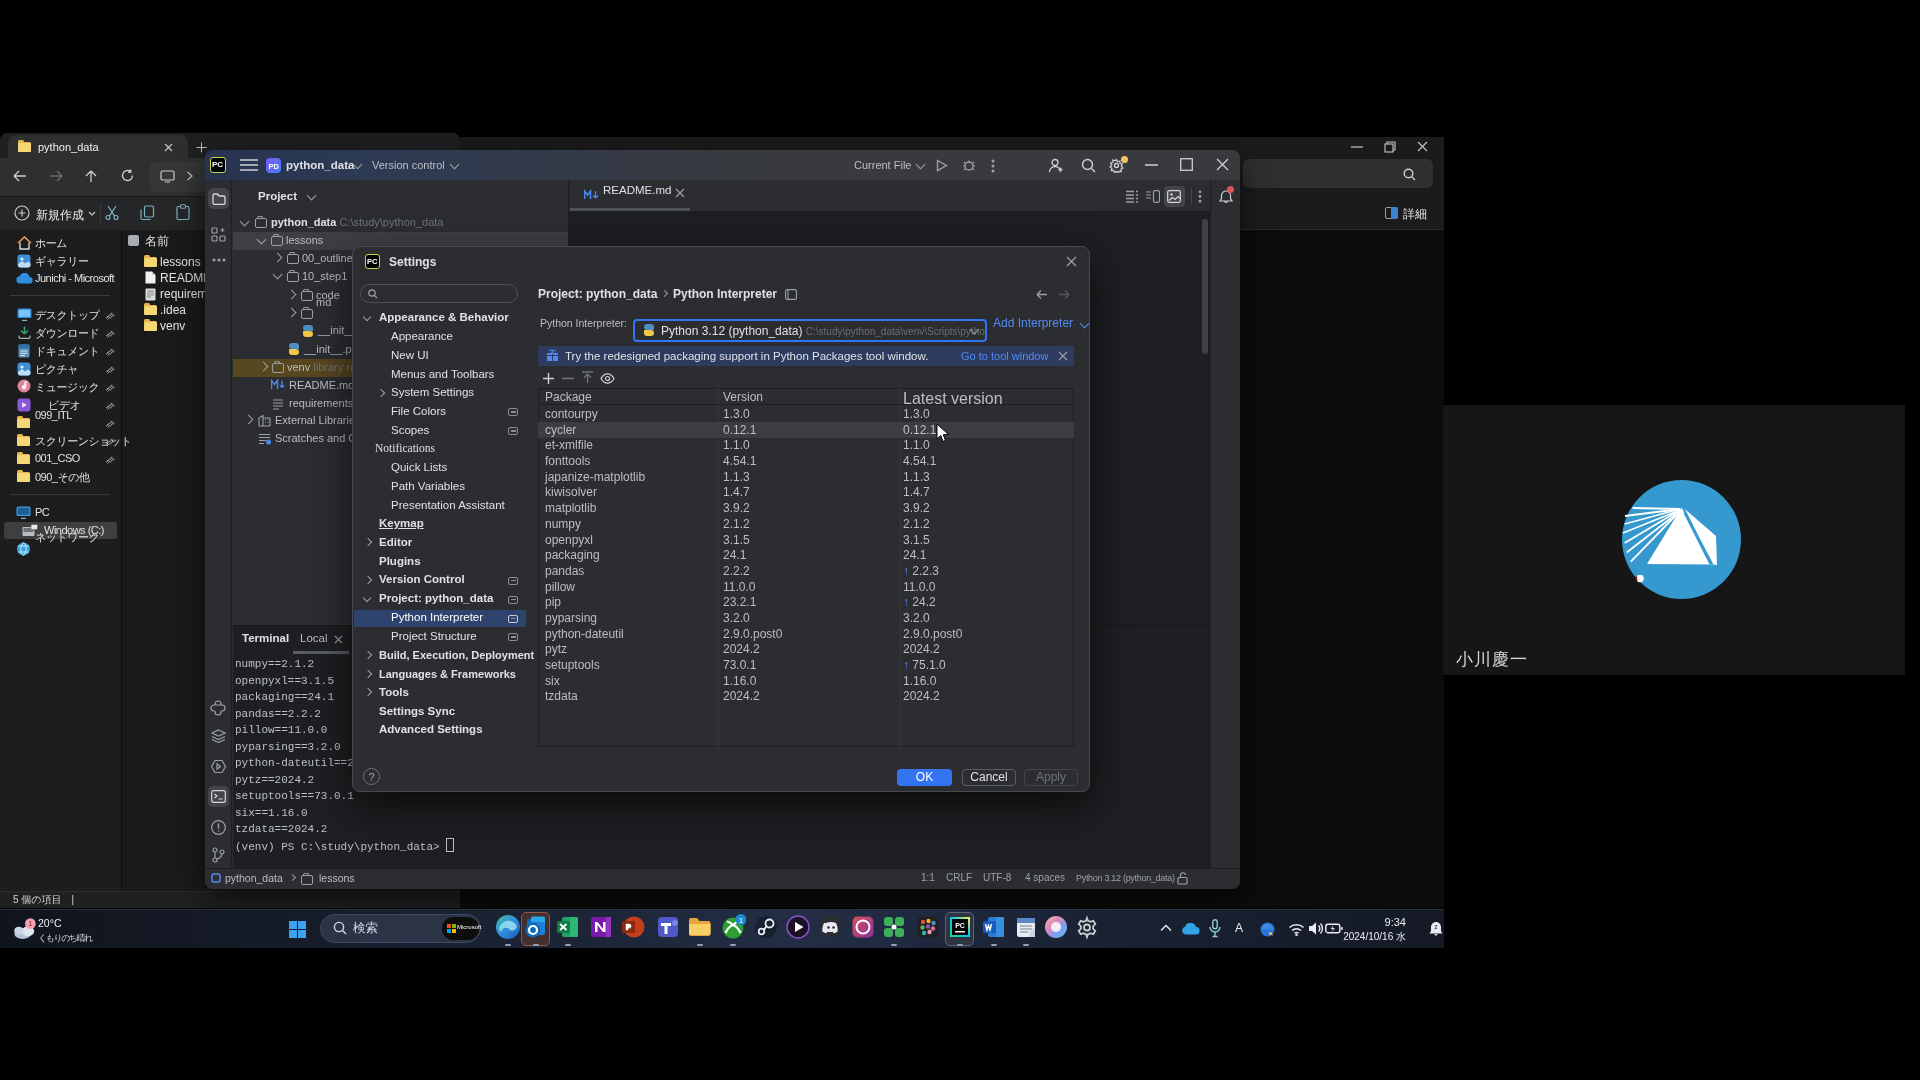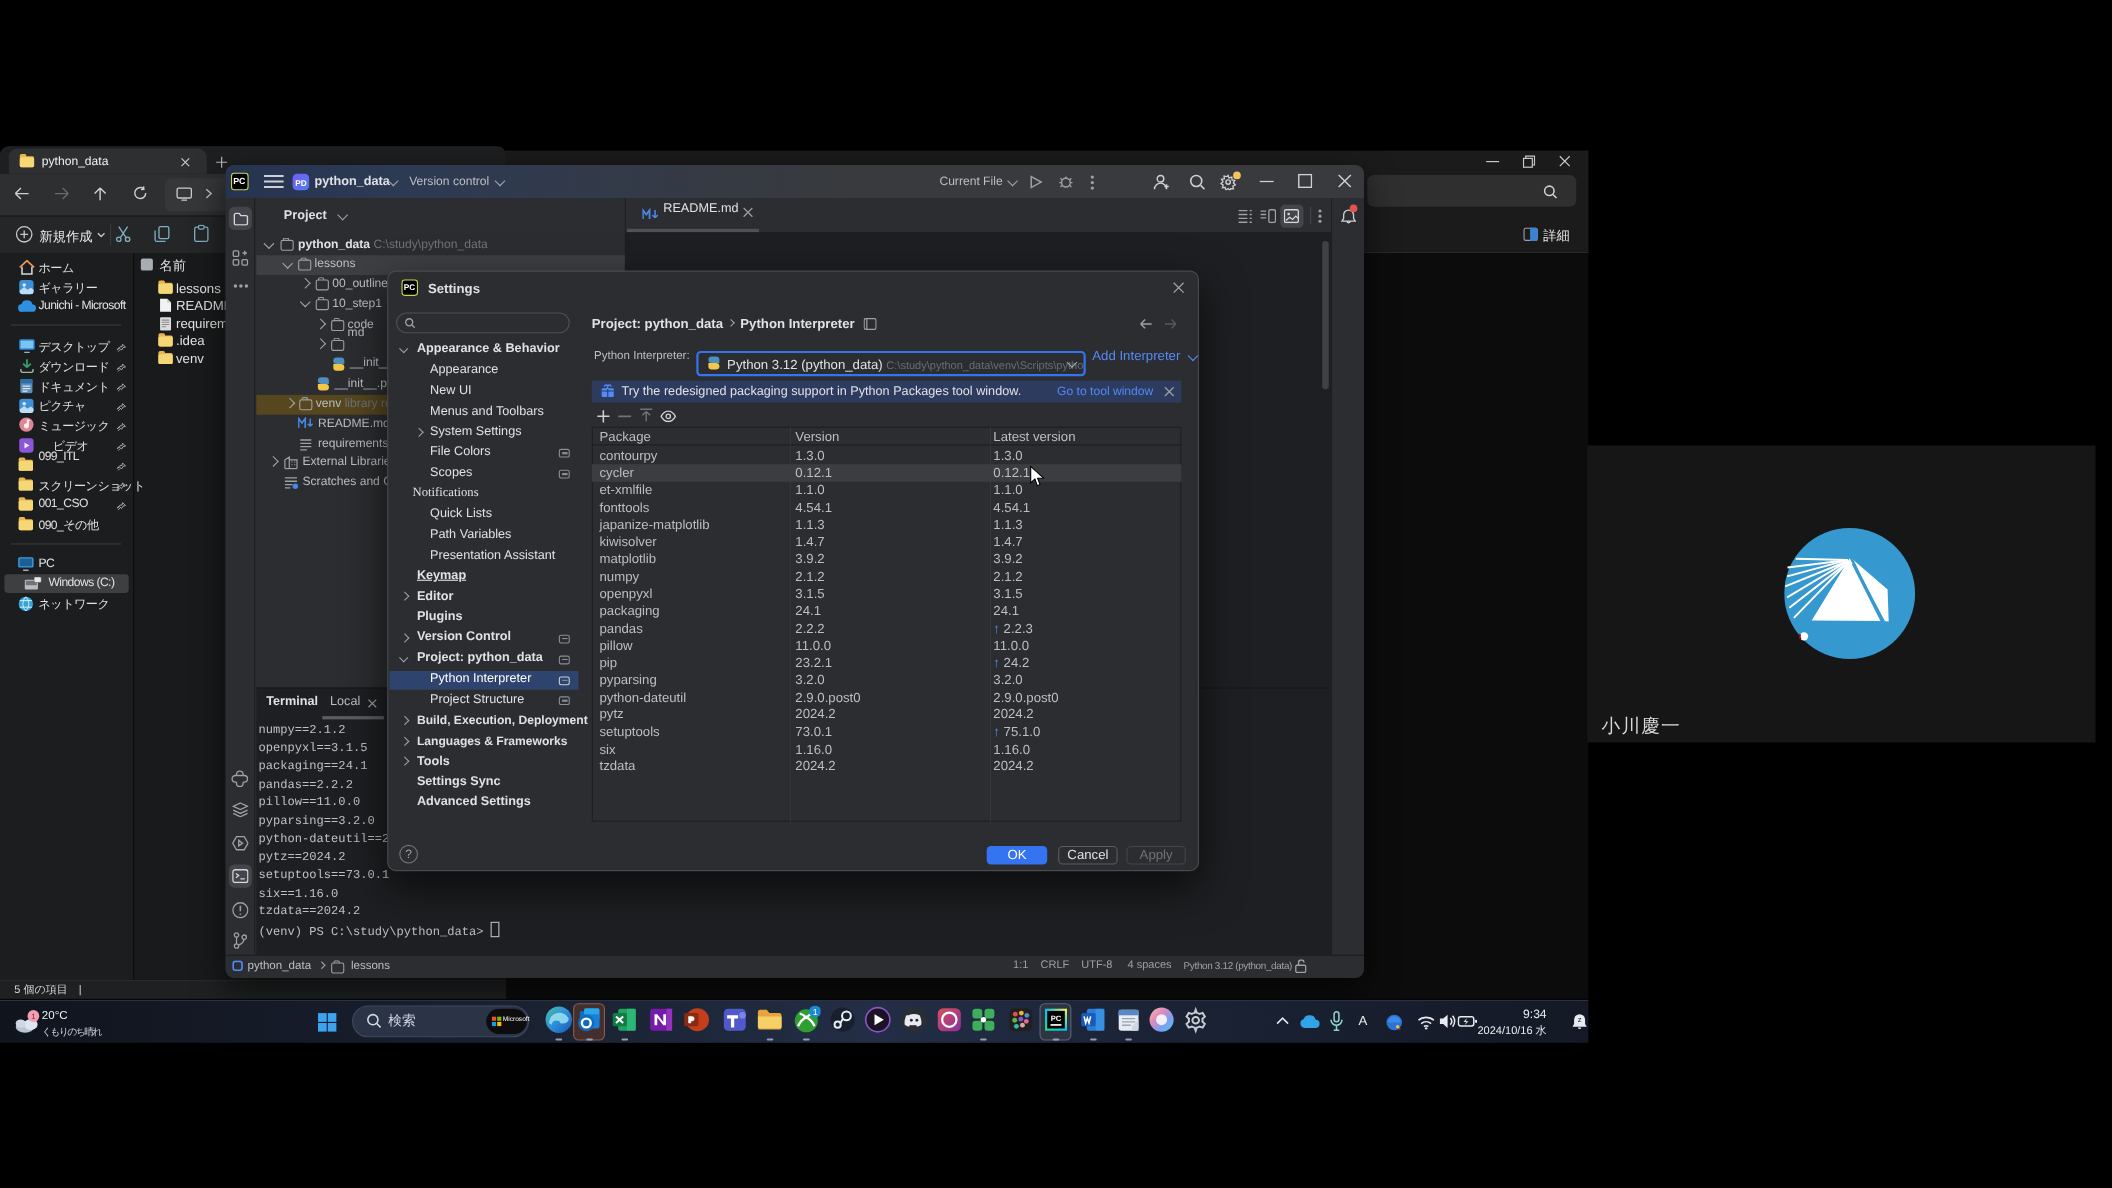--- a/index.html
+++ b/index.html
@@ -192,21 +192,21 @@
     <svg class="abs" style="left:22px;top:391px;" width="16" height="13" viewBox="0 0 16 13">
         <rect x="0.5" y="3" width="12" height="9" rx="1" fill="#b9bdc2"></rect>
         <rect x="1.5" y="4" width="10" height="4" fill="#6f7377"></rect>
         <rect x="9" y="0.5" width="6.5" height="5" rx="1" fill="#e8e8e8" stroke="#555" stroke-width="0.5"></rect>
       </svg>
     <div class="exp-side-item" style="left:44px;top:391px;">Windows (C:)</div>
     <svg class="abs" style="left:16px;top:409px;" width="15" height="14" viewBox="0 0 15 14">
         <circle cx="7.5" cy="7" r="6.5" fill="#35a4dc"></circle>
         <path d="M2 4 h11 M2 10 h11 M7.5 0.5 a9 9 0 0 1 0 13 M7.5 0.5 a9 9 0 0 0 0 13" stroke="#d5eefb" stroke-width="0.9" fill="none"></path>
       </svg>
-    <div class="exp-side-item" style="top:409px;">ネットワーク</div>
+    <div class="exp-side-item" style="top:397px;">ネットワーク</div>
     <svg class="pin" style="top:179px;" viewBox="0 0 10 10">
         <path d="M6 1 L9 4 L6.5 4.5 L5 7 L3 5 L0.5 6.5 L3.5 3.5 L5.5 3.5 Z M3.5 6.5 L1.5 8.5" stroke="#b8b8b8" stroke-width="0.9" fill="none"></path>
       </svg>
     <svg class="pin" style="top:197px;" viewBox="0 0 10 10">
         <path d="M6 1 L9 4 L6.5 4.5 L5 7 L3 5 L0.5 6.5 L3.5 3.5 L5.5 3.5 Z M3.5 6.5 L1.5 8.5" stroke="#b8b8b8" stroke-width="0.9" fill="none"></path>
       </svg>
     <svg class="pin" style="top:215px;" viewBox="0 0 10 10">
         <path d="M6 1 L9 4 L6.5 4.5 L5 7 L3 5 L0.5 6.5 L3.5 3.5 L5.5 3.5 Z M3.5 6.5 L1.5 8.5" stroke="#b8b8b8" stroke-width="0.9" fill="none"></path>
       </svg>
     <svg class="pin" style="top:233px;" viewBox="0 0 10 10">
@@ -570,21 +570,21 @@
         <path d="M1 5.5 C3 2 6 0.8 7.5 0.8 C9 0.8 12 2 14 5.5 C12 9 9 10.2 7.5 10.2 C6 10.2 3 9 1 5.5 Z" fill="none" stroke="#ced0d6" stroke-width="1.2"></path>
         <circle cx="7.5" cy="5.5" r="2" fill="none" stroke="#ced0d6" stroke-width="1.2"></circle>
       </svg>
     <div class="abs" style="left:185px;top:141px;width:536px;height:359px;border:1px solid #1e1f22;"></div>
     <div class="abs" style="left:365px;top:141px;width:1px;height:359px;background:#35373a;"></div>
     <div class="abs" style="left:547px;top:141px;width:1px;height:359px;background:#35373a;"></div>
     <div class="abs" style="left:185px;top:157px;width:536px;height:1px;background:#1e1f22;"></div>
     <div class="abs" style="left:185px;top:175px;width:536px;height:16px;background:#3b3d40;"></div>
     <div class="t" style="left:192px;top:143px;font-size:12px;color:#bcbec4;">Package</div>
     <div class="t" style="left:370px;top:143px;font-size:12px;color:#bcbec4;">Version</div>
-    <div class="t" style="left:550px;top:143px;font-size:12px;color:#bcbec4;">Latest version</div>
+    <div class="t" style="left:550px;top:143px;font-size:16px;color:#bcbec4;">Latest version</div>
     <div class="t" style="left:192px;top:160px;font-size:12px;line-height:15.68px;color:#bcbec4;">contourpy<br>cycler<br>et-xmlfile<br>fonttools<br>japanize-matplotlib<br>kiwisolver<br>matplotlib<br>numpy<br>openpyxl<br>packaging<br>pandas<br>pillow<br>pip<br>pyparsing<br>python-dateutil<br>pytz<br>setuptools<br>six<br>tzdata</div>
     <div class="t" style="left:370px;top:160px;font-size:12px;line-height:15.68px;color:#bcbec4;">1.3.0<br>0.12.1<br>1.1.0<br>4.54.1<br>1.1.3<br>1.4.7<br>3.9.2<br>2.1.2<br>3.1.5<br>24.1<br>2.2.2<br>11.0.0<br>23.2.1<br>3.2.0<br>2.9.0.post0<br>2024.2<br>73.0.1<br>1.16.0<br>2024.2</div>
     <div class="t" style="left:550px;top:160px;font-size:12px;line-height:15.68px;color:#bcbec4;">1.3.0<br>0.12.1<br>1.1.0<br>4.54.1<br>1.1.3<br>1.4.7<br>3.9.2<br>2.1.2<br>3.1.5<br>24.1<br><b style="color:#548af7;">↑</b> 2.2.3<br>11.0.0<br><b style="color:#548af7;">↑</b> 24.2<br>3.2.0<br>2.9.0.post0<br>2024.2<br><b style="color:#548af7;">↑</b> 75.1.0<br>1.16.0<br>2024.2</div>
     <div class="abs" style="left:10px;top:521px;width:17px;height:17px;border:1.3px solid #6f737a;border-radius:50%;"></div>
     <div class="t" style="left:15.5px;top:524px;font-size:11px;color:#9da0a6;">?</div>
     <div class="abs" style="left:544px;top:522px;width:55px;height:17px;background:#3574f0;border-radius:4px;text-align:center;font-size:12px;color:#fff;line-height:17px;">OK</div>
     <div class="abs" style="left:609px;top:522px;width:54px;height:17px;border:1px solid #5a5d63;border-radius:4px;text-align:center;font-size:12px;color:#dfe1e5;line-height:15px;">Cancel</div>
     <div class="abs" style="left:671px;top:522px;width:54px;height:17px;border:1px solid #43454a;border-radius:4px;text-align:center;font-size:12px;color:#6f737a;line-height:15px;">Apply</div>
     <svg class="abs" style="left:583px;top:176px;" width="14" height="21" viewBox="0 0 14 21">
         <path d="M1 1 L1 16 L4.8 12.5 L7 18.5 L9.5 17.5 L7.3 11.7 L12.5 11.5 Z" fill="#fff" stroke="#000" stroke-width="1"></path>

